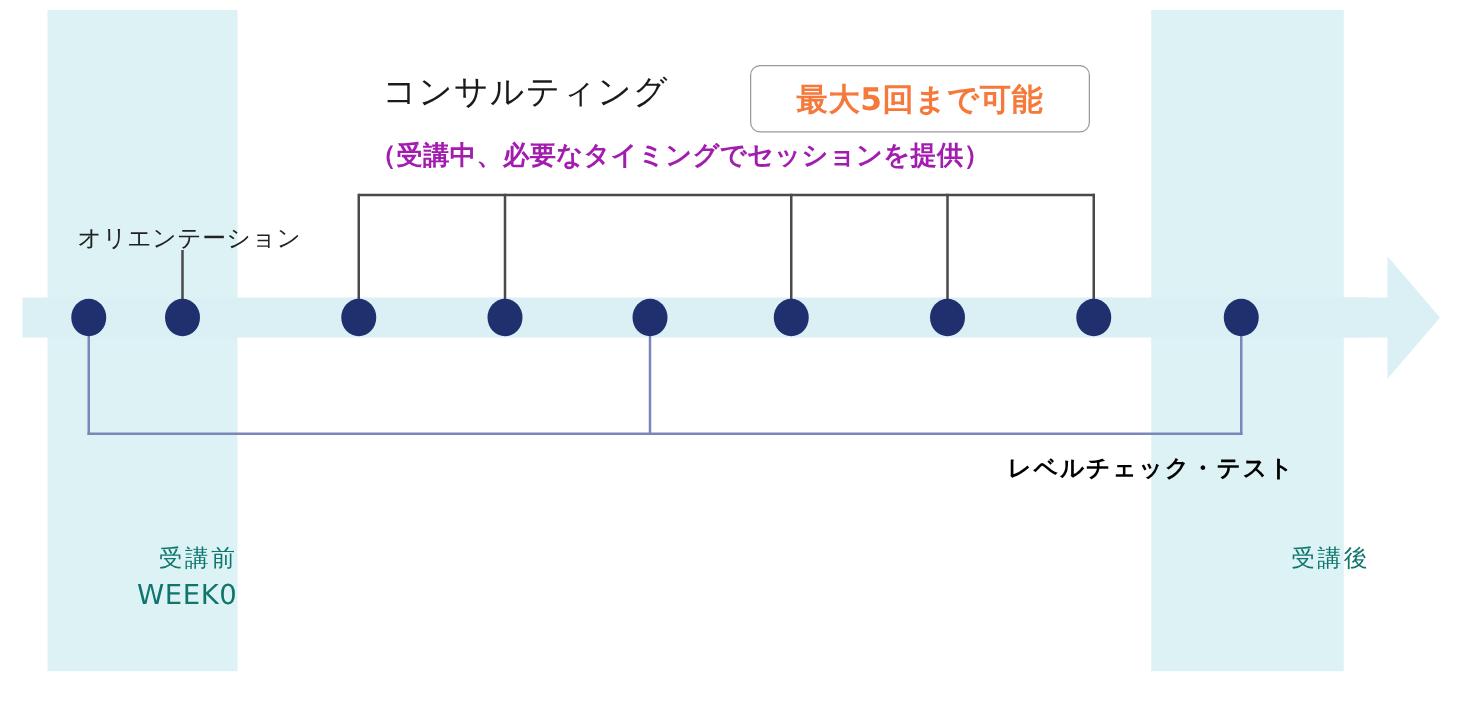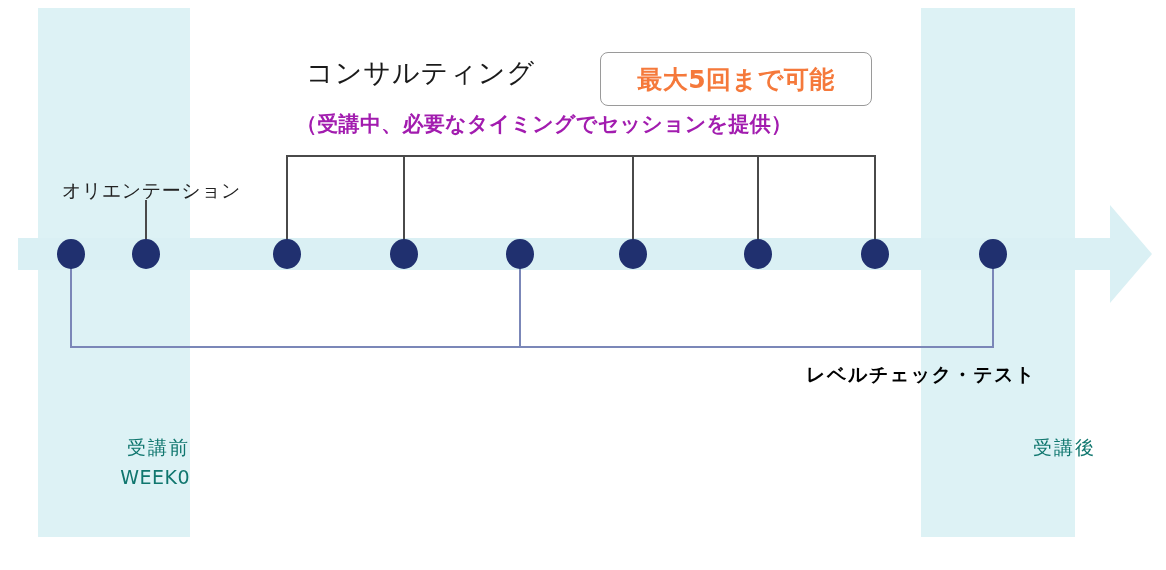--- a/index.html
+++ b/index.html
@@ -73,21 +73,21 @@
   
   #test-label{
     position:absolute;top:362px;left:0;width:1036px;text-align:right;
     font-size:19px;font-weight:bold;color:#000000;letter-spacing:1.5px;
     white-space:nowrap;
   }
 
   
   .phase-cap{position:absolute;text-align:right;color:#0f766e;}
   .phase-cap .t1{font-size:19px;letter-spacing:2px;line-height:30px;white-space:nowrap;}
-  .phase-cap .t2{font-size:19px;letter-spacing:.5px;line-height:30px;white-space:nowrap;}
+  .phase-cap .t2{font-size:22px;letter-spacing:.5px;line-height:30px;white-space:nowrap;}
   #cap-pre{left:38px;top:432px;width:152px;}
   #cap-during{left:420px;top:432px;width:200px;}
   #cap-post{left:921px;top:432px;width:154px;margin-left:21px;}
 </style>
 </head>
 <body>
 
 <div id="stage">
 
   <div class="phase-col" id="col-pre"></div>

